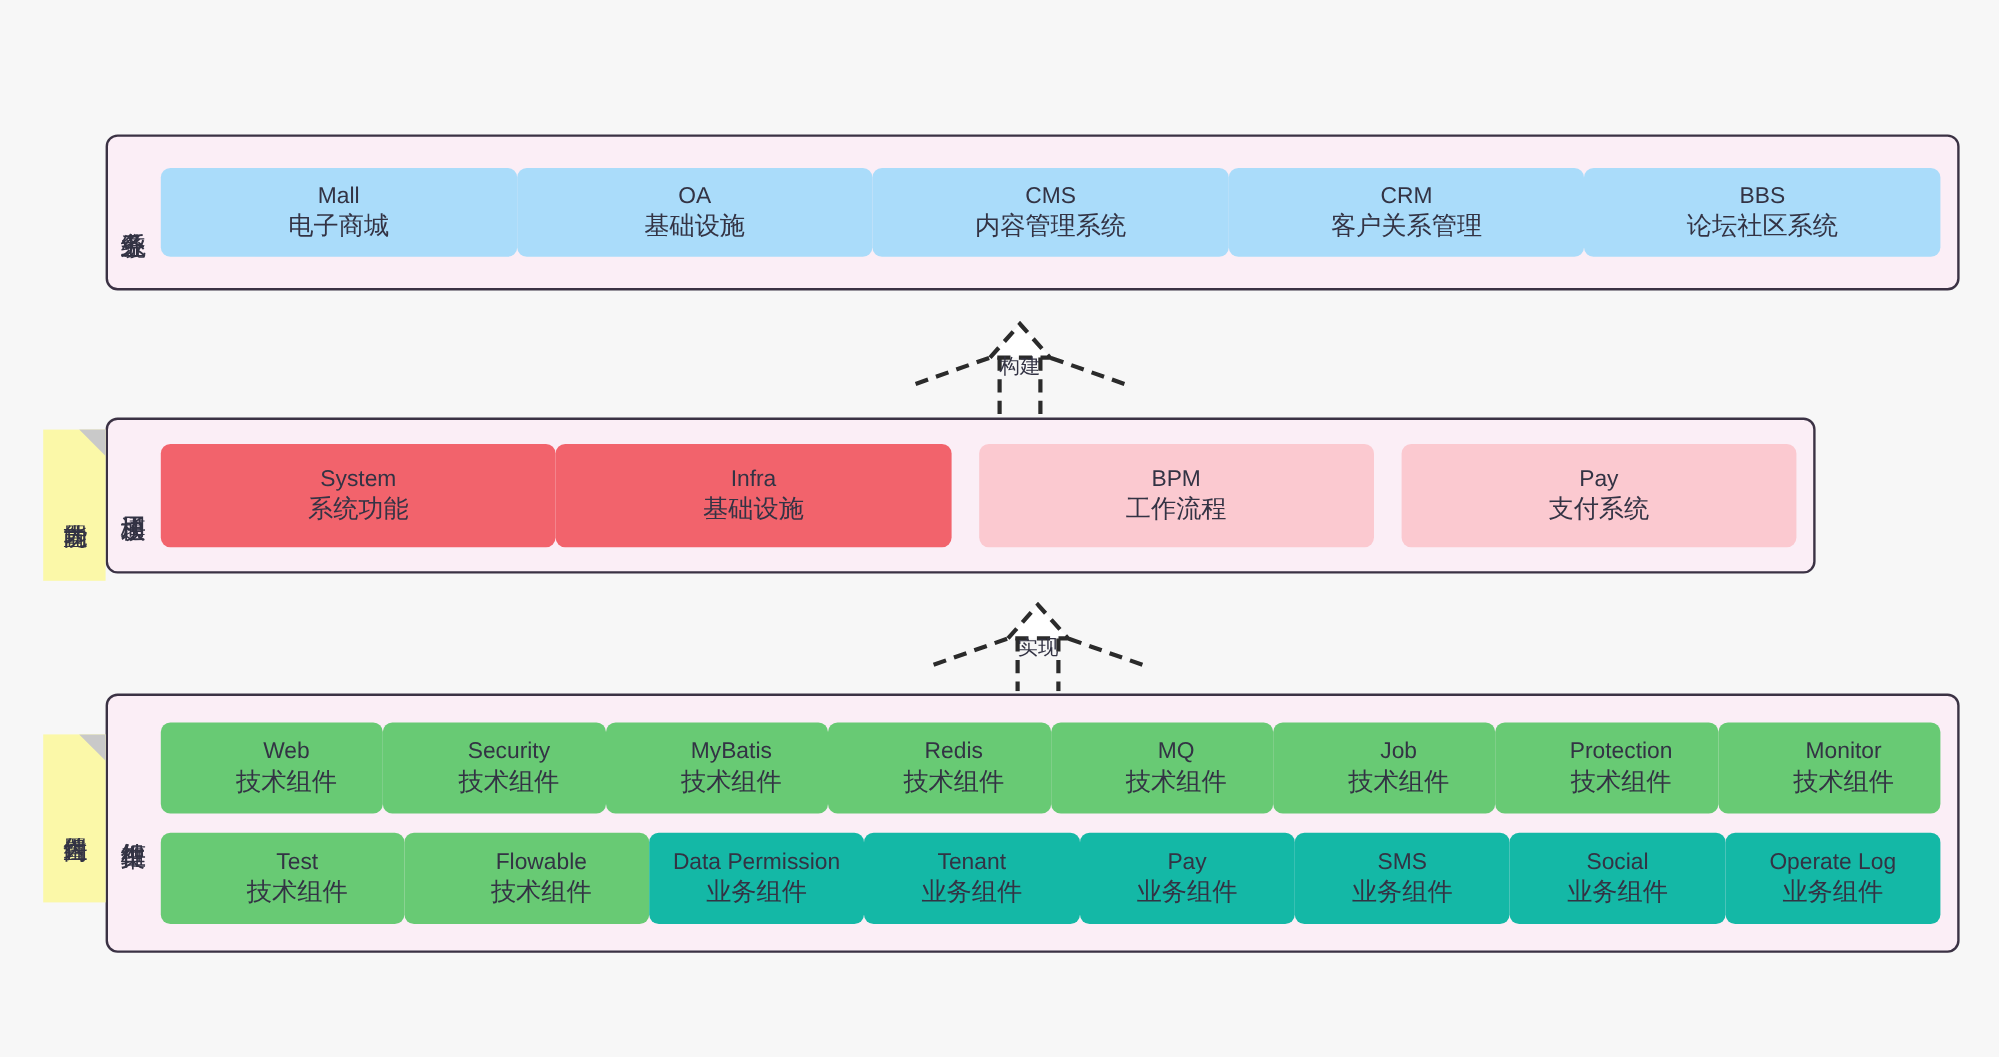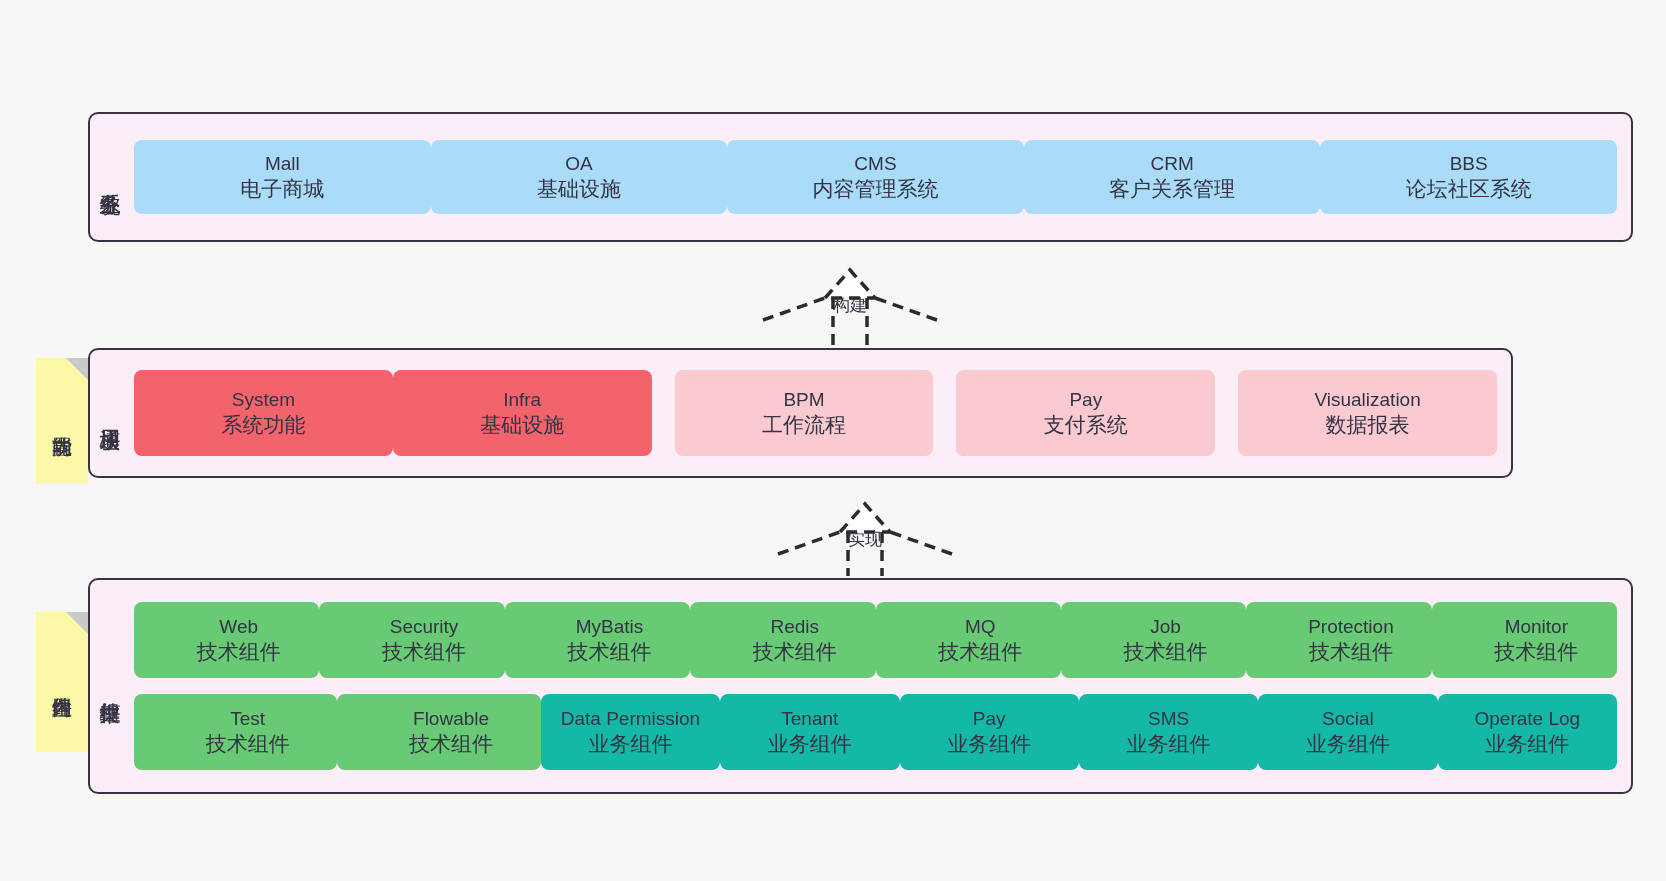--- a/index.html
+++ b/index.html
@@ -209,24 +209,20 @@
           <span class="t1">BPM</span>
           <span class="t2">工作流程</span>
         </div>
 
         <div class="node pink h-mod">
           <span class="t1">Pay</span>
           <span class="t2">支付系统</span>
         </div>
 
 
-        <div class="node pink h-mod">
-          <span class="t1">Visualization</span>
-          <span class="t2">数据报表</span>
-        </div>
 
       </div>
     </div>
   </div>
 
   <div class="connector" style="left:770px; top:492px; width:190px; height:84px;">
     <svg width="190" height="84" viewBox="0 0 190 84">
       <path d="M 70 40 L 95 12 L 120 40 Z" fill="#ffffff" stroke="#2b2b2b" stroke-width="3.5" stroke-dasharray="11 7" stroke-linejoin="miter"></path>
       <path d="M 78 40 L 78 84 M 112 40 L 112 84" fill="none" stroke="#2b2b2b" stroke-width="3.5" stroke-dasharray="11 7"></path>
       <path d="M 8 62 L 70 40 M 182 62 L 120 40" fill="none" stroke="#2b2b2b" stroke-width="3.5" stroke-dasharray="11 7"></path>

